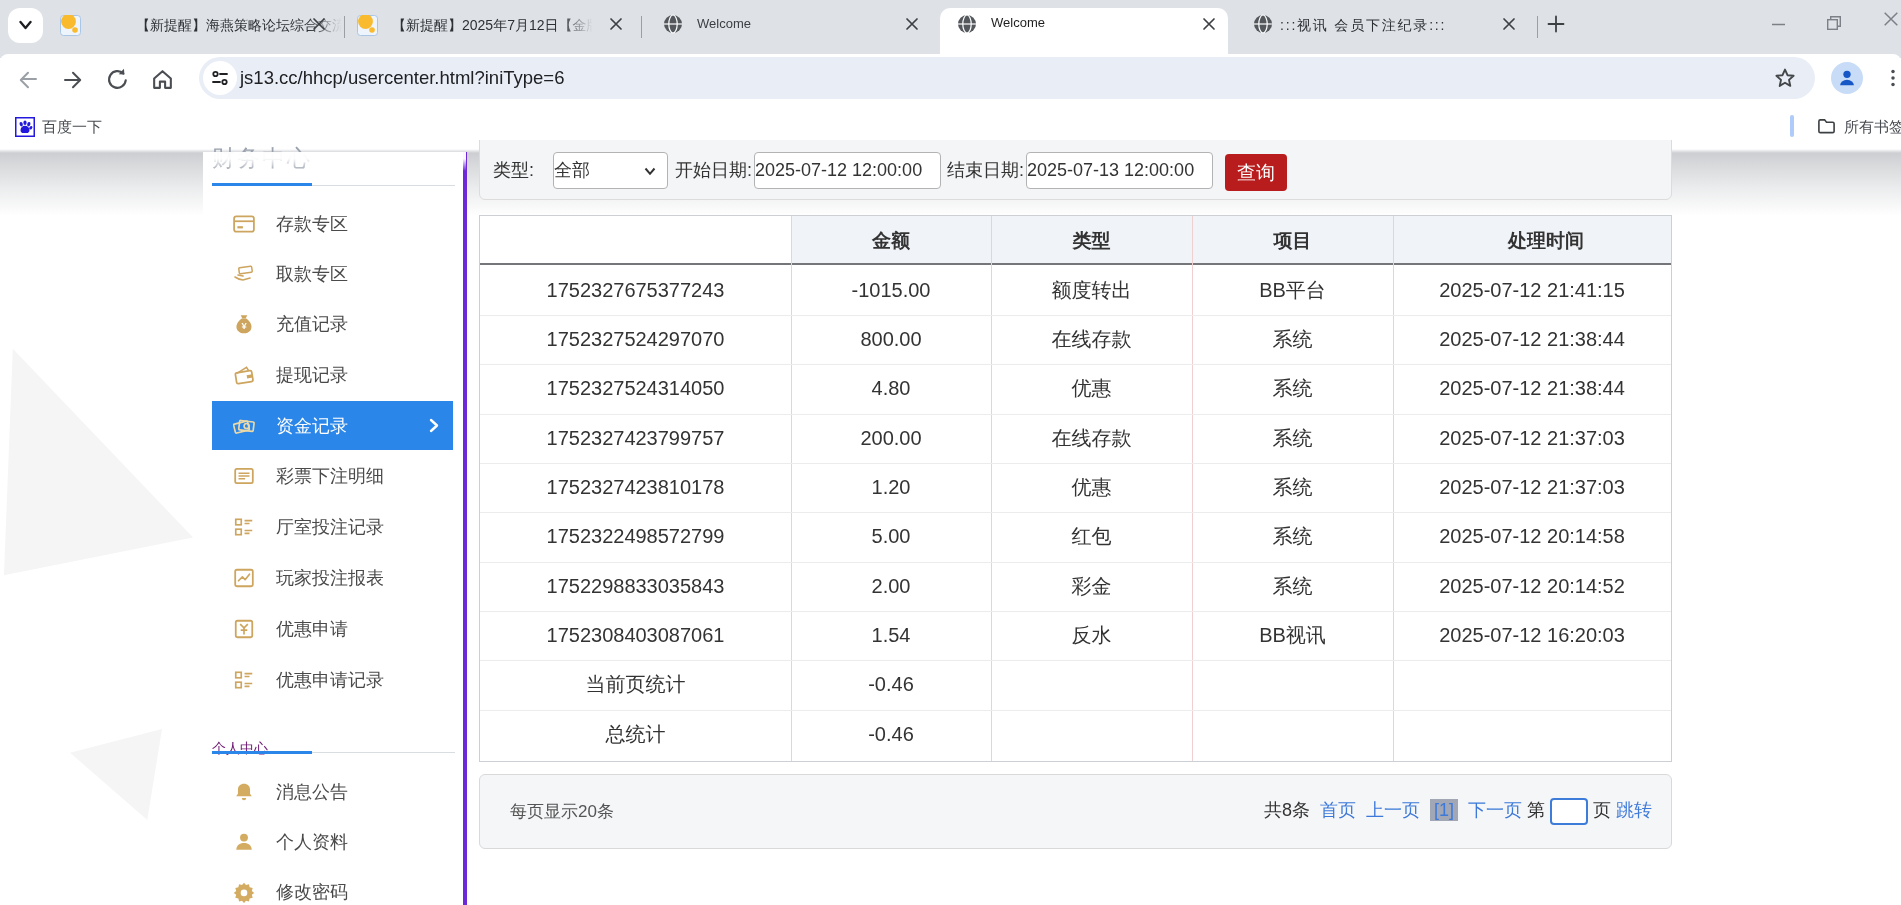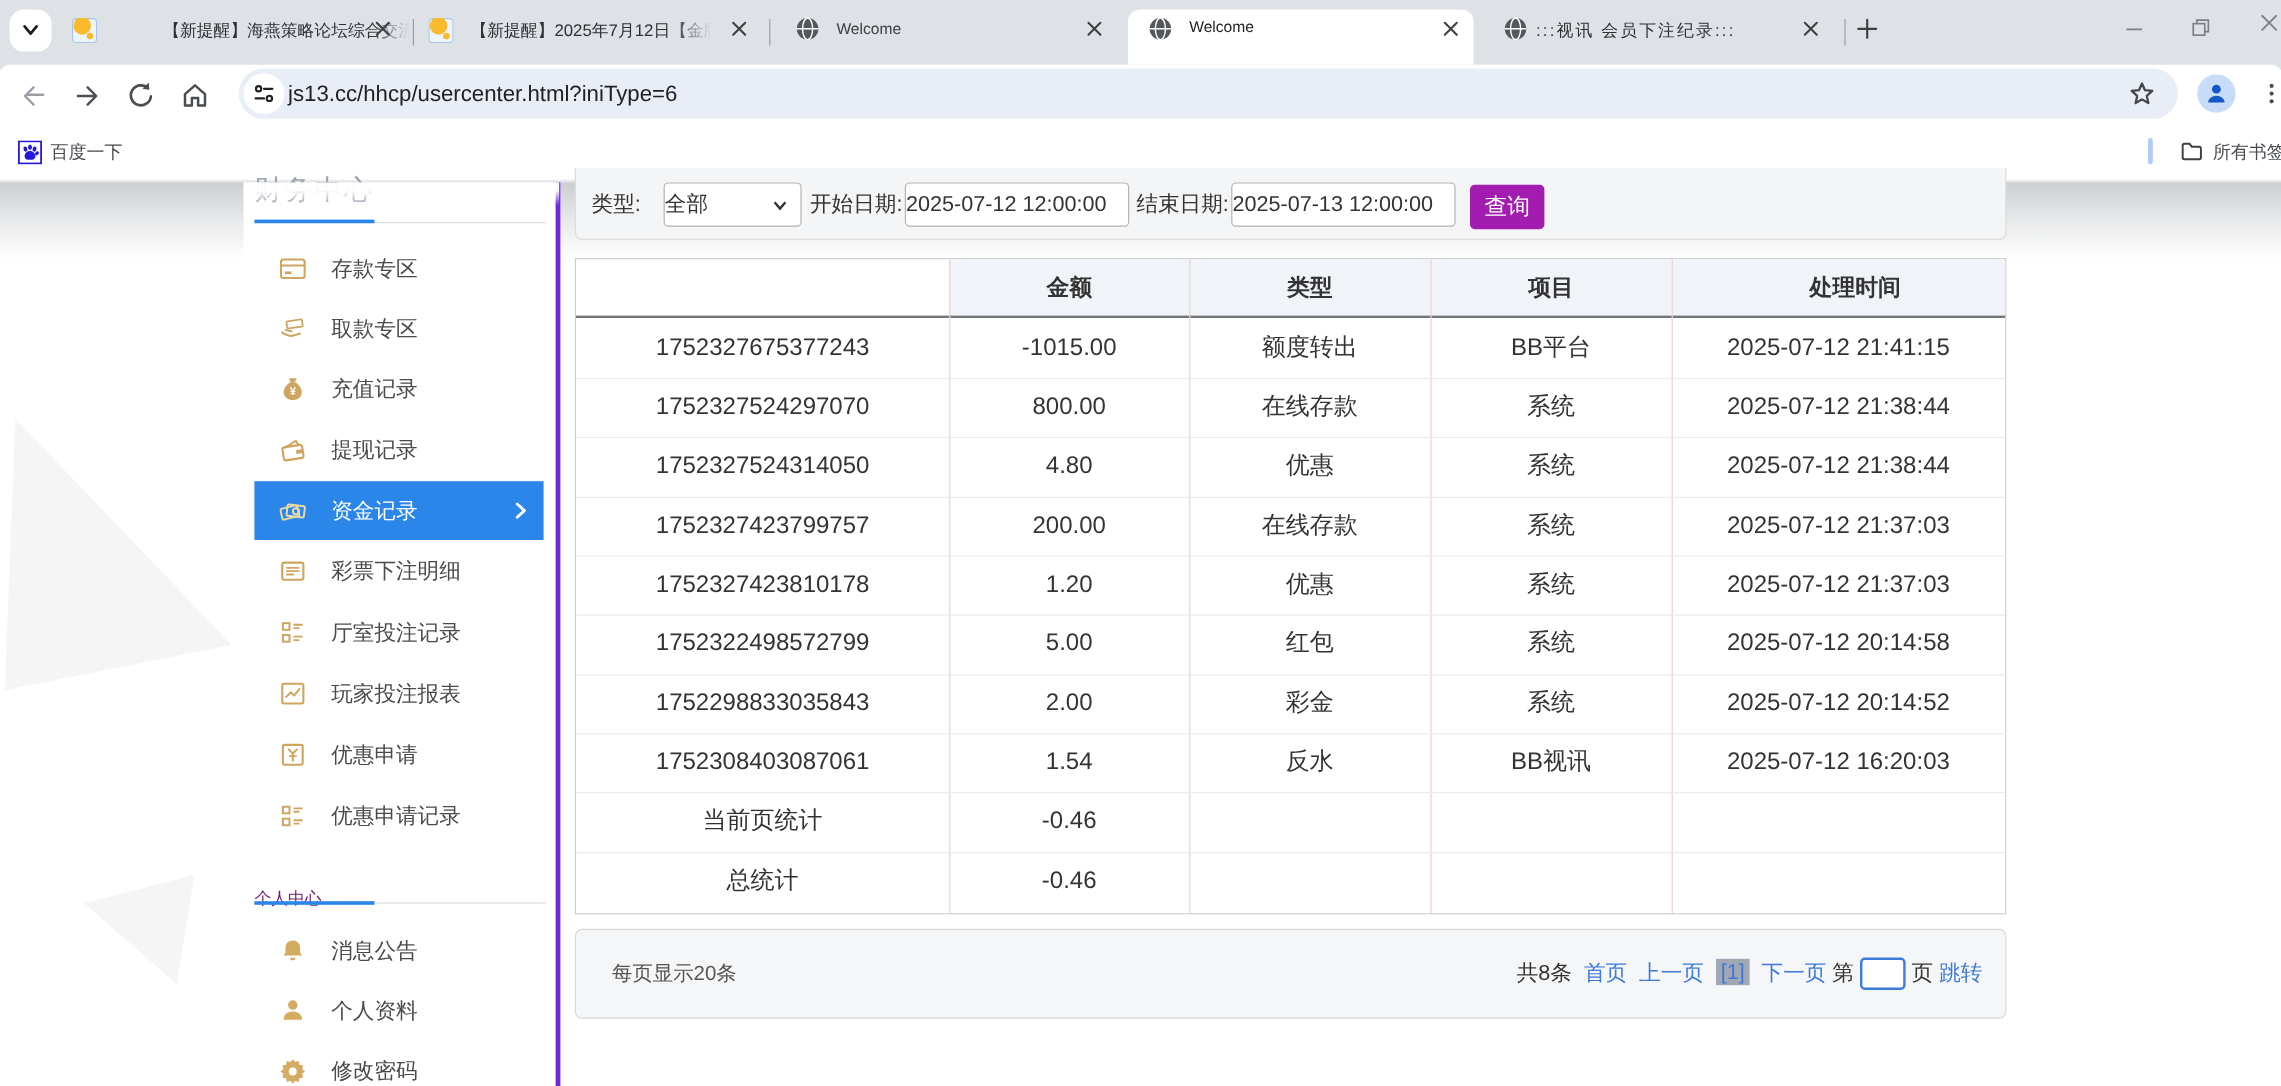--- a/index.html
+++ b/index.html
@@ -29,21 +29,21 @@
   .mi .ic svg { width:22px; height:22px; }
   .mi .tx { position:absolute; left:64px; top:13px; }
   .mi.act { background:#2a86e8; color:#fff; }
   .sect { position:absolute; left:9px; color:#701a75; font-size:14px;margin-top:28px; }
   .blueline { position:absolute; left:9px; width:100px; height:3px; background:#2a86e8; }
   .grayline { position:absolute; left:9px; width:243px; height:1px; background:#d8dde2; }
   
   #filterbox { position:absolute; left:479px; top:-9px; width:1193px; height:69px; background:#f4f5f6; border:1px solid #dcdcdc; border-radius:6px; }
   .flab { position:absolute; top:26px; font-size:18px; color:#333; }
   .finput { position:absolute; top:20px; height:37px; border:1px solid #b3b3b3; border-radius:4px; background:#fff; font-size:18px; color:#333; line-height:35px; padding-left:0; white-space:nowrap; overflow:hidden; }
-  #qbtn { position:absolute; left:745px; top:22px; width:62px; height:37px; background:#a21caf; color:#fff; font-size:19px; text-align:center; line-height:37px; border-radius:4px; }
+  #qbtn { position:absolute; left:745px; top:22px; width:62px; height:37px; background:#b91c1c; color:#fff; font-size:19px; text-align:center; line-height:37px; border-radius:4px; }
   #tbl { position:absolute; left:479px; top:75px; width:1193px; height:547px; border:1px solid #ccd0d4; background:#fff; }
   .th { position:absolute; top:0; height:47px; background:#f0f3f7; font-weight:bold; font-size:19px; color:#333; text-align:center; line-height:49px; }
   #thead-line { position:absolute; left:0; top:47px; width:1191px; height:2px; background:#74767a; }
   .colline { position:absolute; top:0; width:1px; height:545px; background:#f2cfcf; }
   .td { position:absolute; height:49px; font-size:20px; color:#333; text-align:center; line-height:49px; }
   .rowline { position:absolute; left:0; width:1191px; height:1px; background:#ececec; }
   #pager { position:absolute; left:479px; top:634px; width:1193px; height:75px; background:#f5f6f8; border:1px solid #d9d9d9; border-radius:6px; }
   .pl { color:#3d79d9; }
 </style>
 </head>

